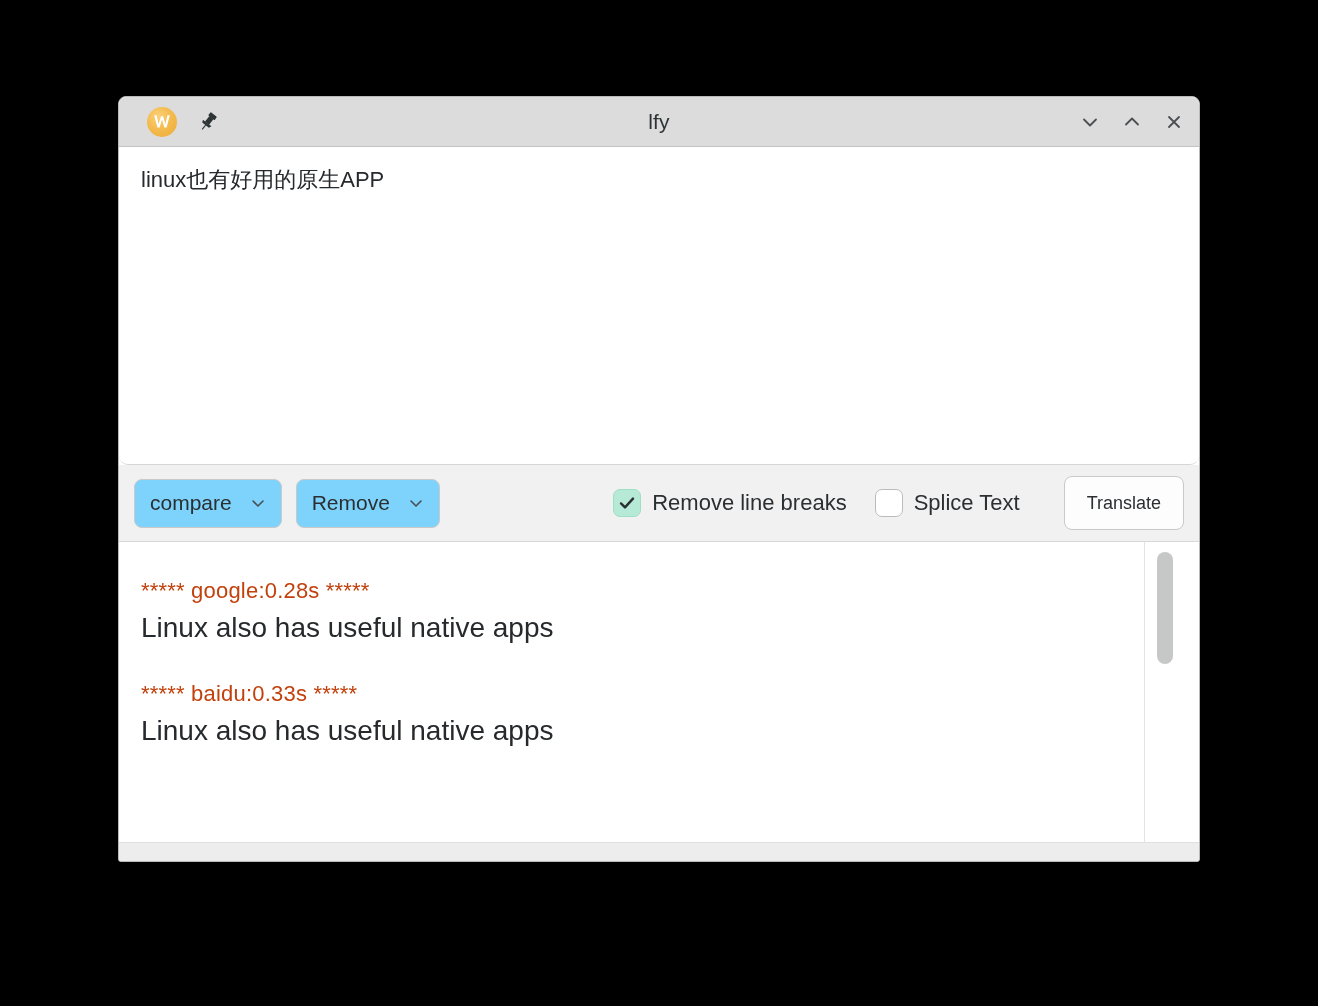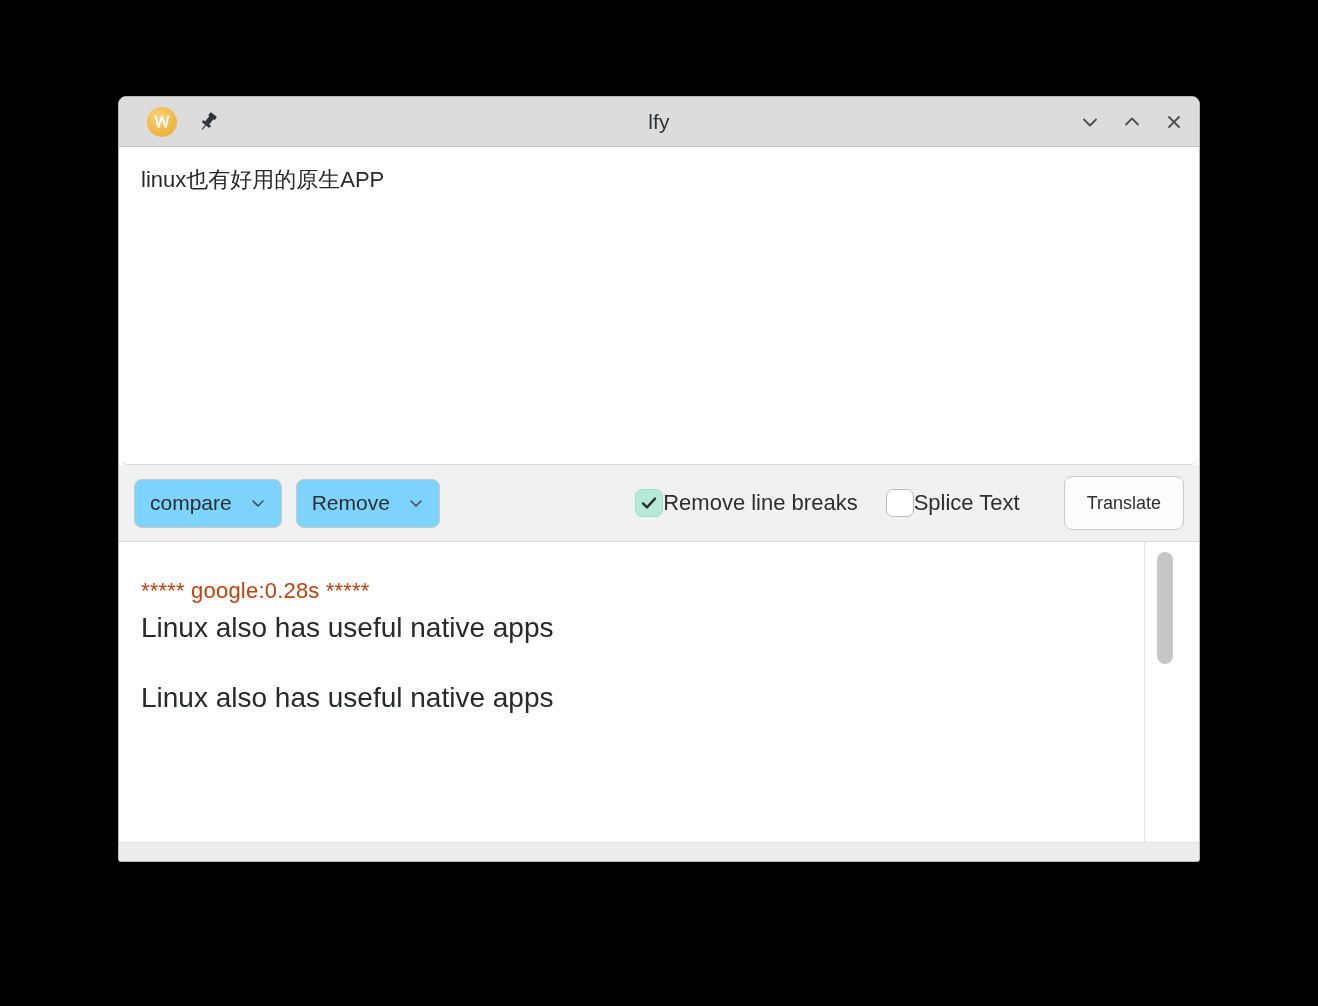--- a/index.html
+++ b/index.html
@@ -151,20 +151,21 @@
     color: #2b2f31;
     white-space: nowrap;
   }
   .select .chev { margin-left: 16px; display: flex; }
 
   .spacer { flex: 1 1 auto; }
 
   .check-group {
     display: flex;
     align-items: center;
+    gap: 11px;
     margin-right: 28px;
     text-align: right;
   }
   .checkbox {
     width: 28px;
     height: 28px;
     border-radius: 7px;
     box-sizing: border-box;
     display: flex;
     align-items: center;
@@ -358,20 +359,21 @@
     <div class="output-wrap">
       <div class="output-area">
 
         <div class="res-block">
           <div class="res-header">***** google:0.28s *****</div>
           <div class="res-body">Linux also has useful native apps</div>
         </div>
 
 
         <div class="res-block">
+          <div class="res-header">***** baidu:0.33s *****</div>
           <div class="res-body">Linux also has useful native apps</div>
         </div>
 
       </div>
 
       <div class="scroll-col">
         <div class="scroll-track">
           <div class="scroll-thumb"></div>
         </div>
       </div>

